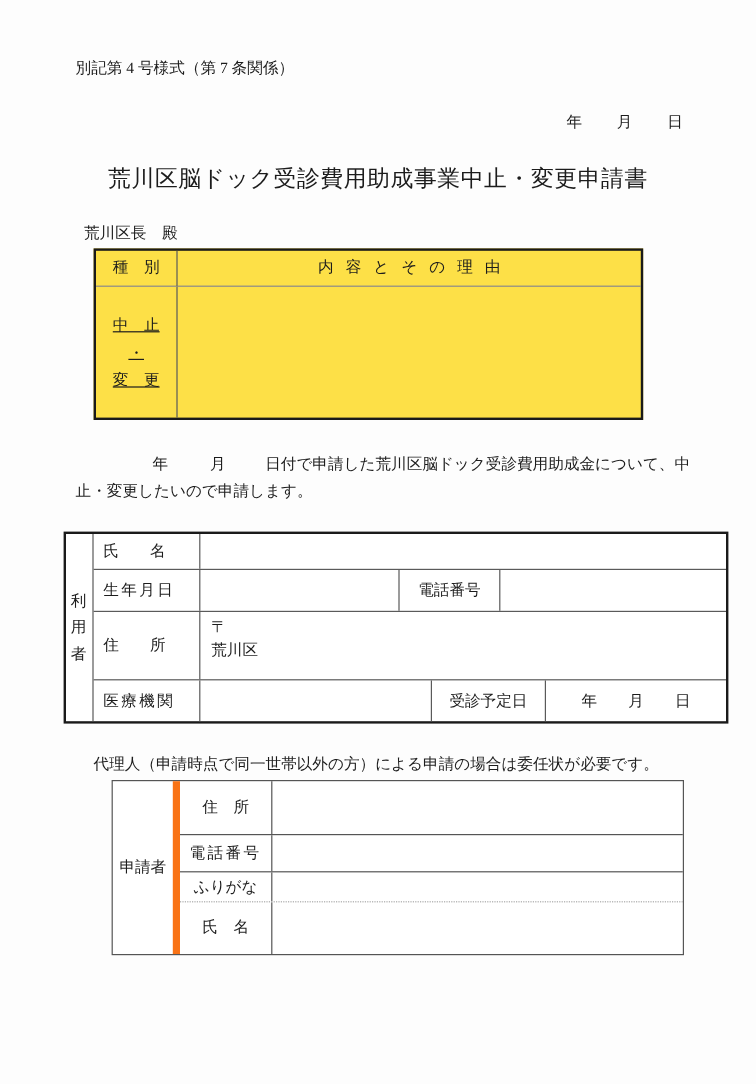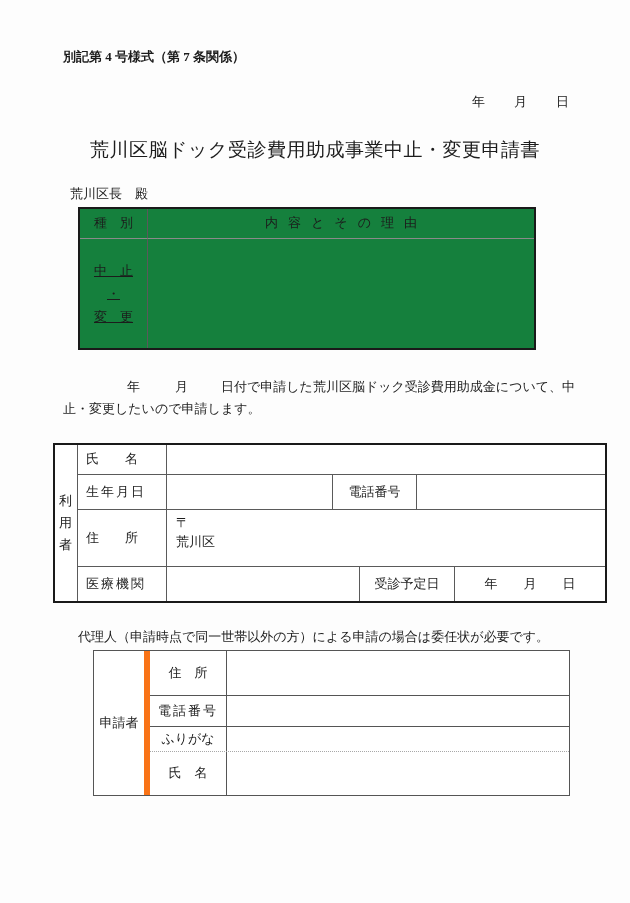--- a/index.html
+++ b/index.html
@@ -6,28 +6,28 @@
   html,body { background:#ffffff; }
   body {
     width:630px; height:903px; position:relative;
     font-family:"Liberation Serif","DejaVu Serif",serif;
     color:#1c1c1c; font-size:13px; line-height:1.3;
   }
   .page { position:relative; width:630px; height:903px; background:#fdfdfd; overflow:hidden; }
   .abs { position:absolute; }
 
   
-  .form-code { left:63px; top:49px;font-weight:bold; }
+  .form-code { left:63px; top:49px; }
   .date-line { left:472px; top:94px; display:flex; gap:29px; }
   .doc-title { left:0; right:0; top:138px; text-align:center; font-size:19px; letter-spacing:0.5px; }
   .addressee { left:70px; top:186px; }
 
   
   .t1 { left:78px; top:207px; width:458px; height:143px; border:2px solid #1a1a1a;
-        display:grid; grid-template-columns:68px 1fr; grid-template-rows:30px 1fr; background:#15803d; }
+        display:grid; grid-template-columns:68px 1fr; grid-template-rows:30px 1fr; background:#fde047; }
   .t1 .hd-type { border-right:1px solid #5a5a5a; border-bottom:1px solid #8a8a8a;
         display:flex; align-items:center; justify-content:center; }
   .t1 .hd-content { border-bottom:1px solid #8a8a8a; display:flex; align-items:center;
         justify-content:center; letter-spacing:10px; padding-left:10px; }
   .t1 .bd-type { border-right:1px solid #5a5a5a; display:flex; flex-direction:column;
         align-items:center; justify-content:center; line-height:23px;text-decoration:underline; }
   .t1 .bd-content { }
 
   
   .stmt1 { left:127px; top:379px; }

